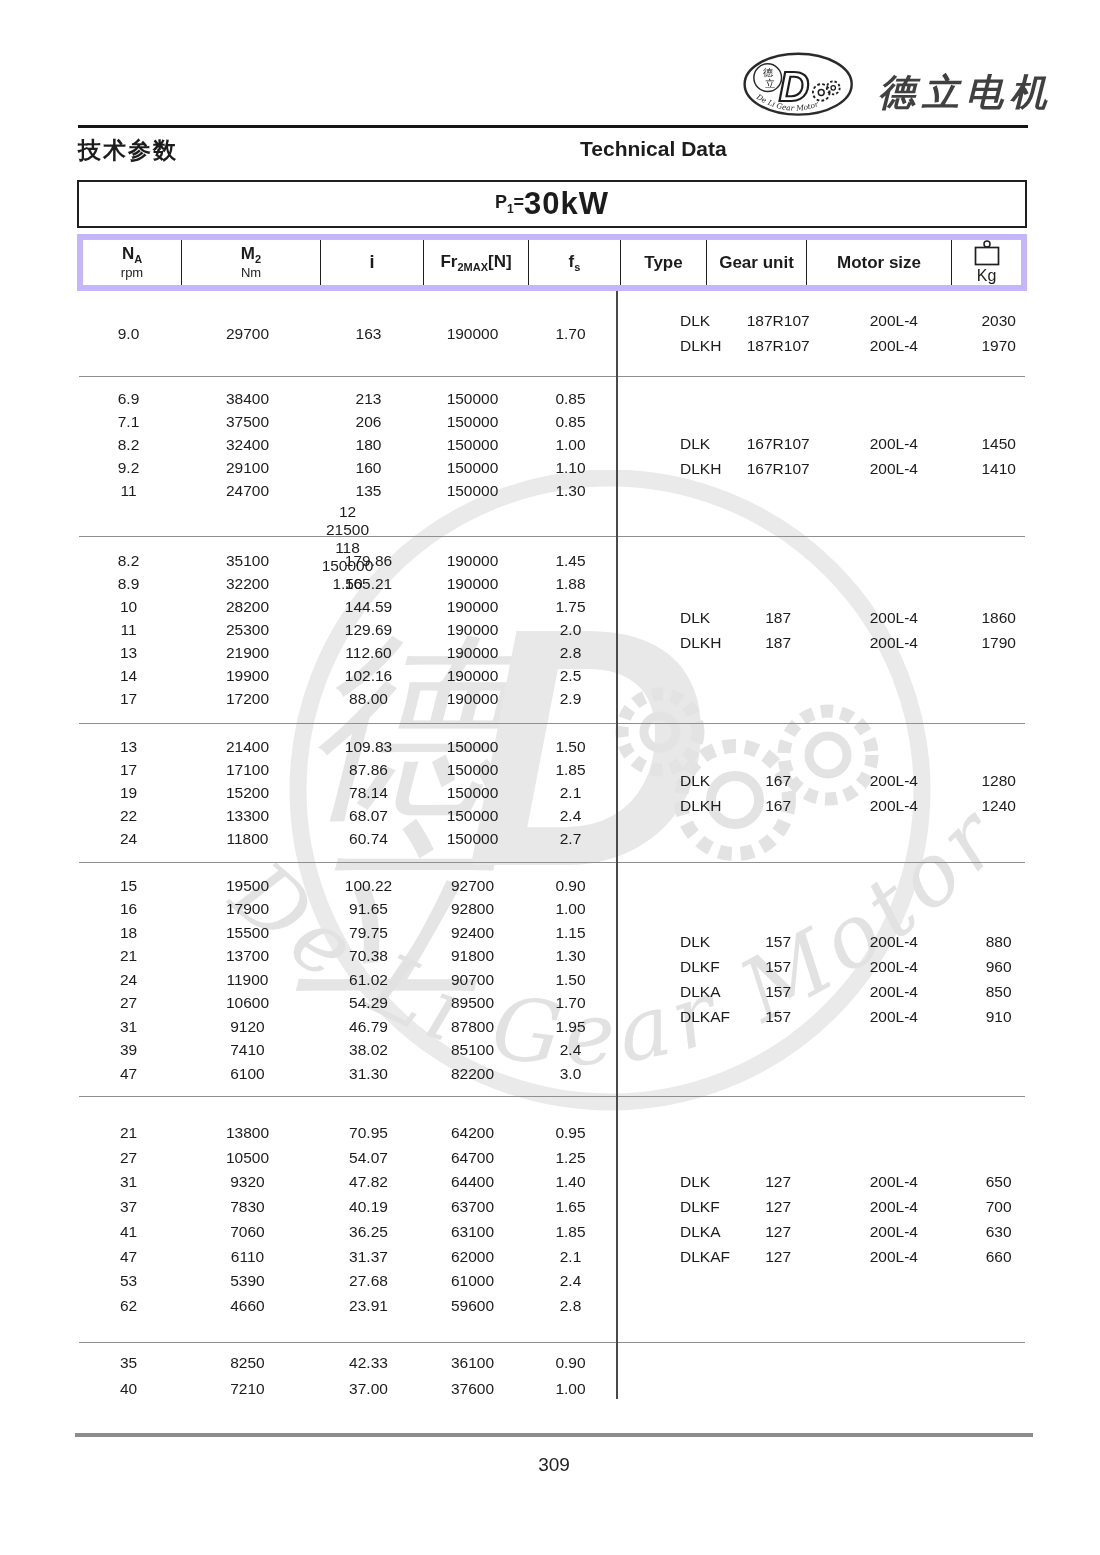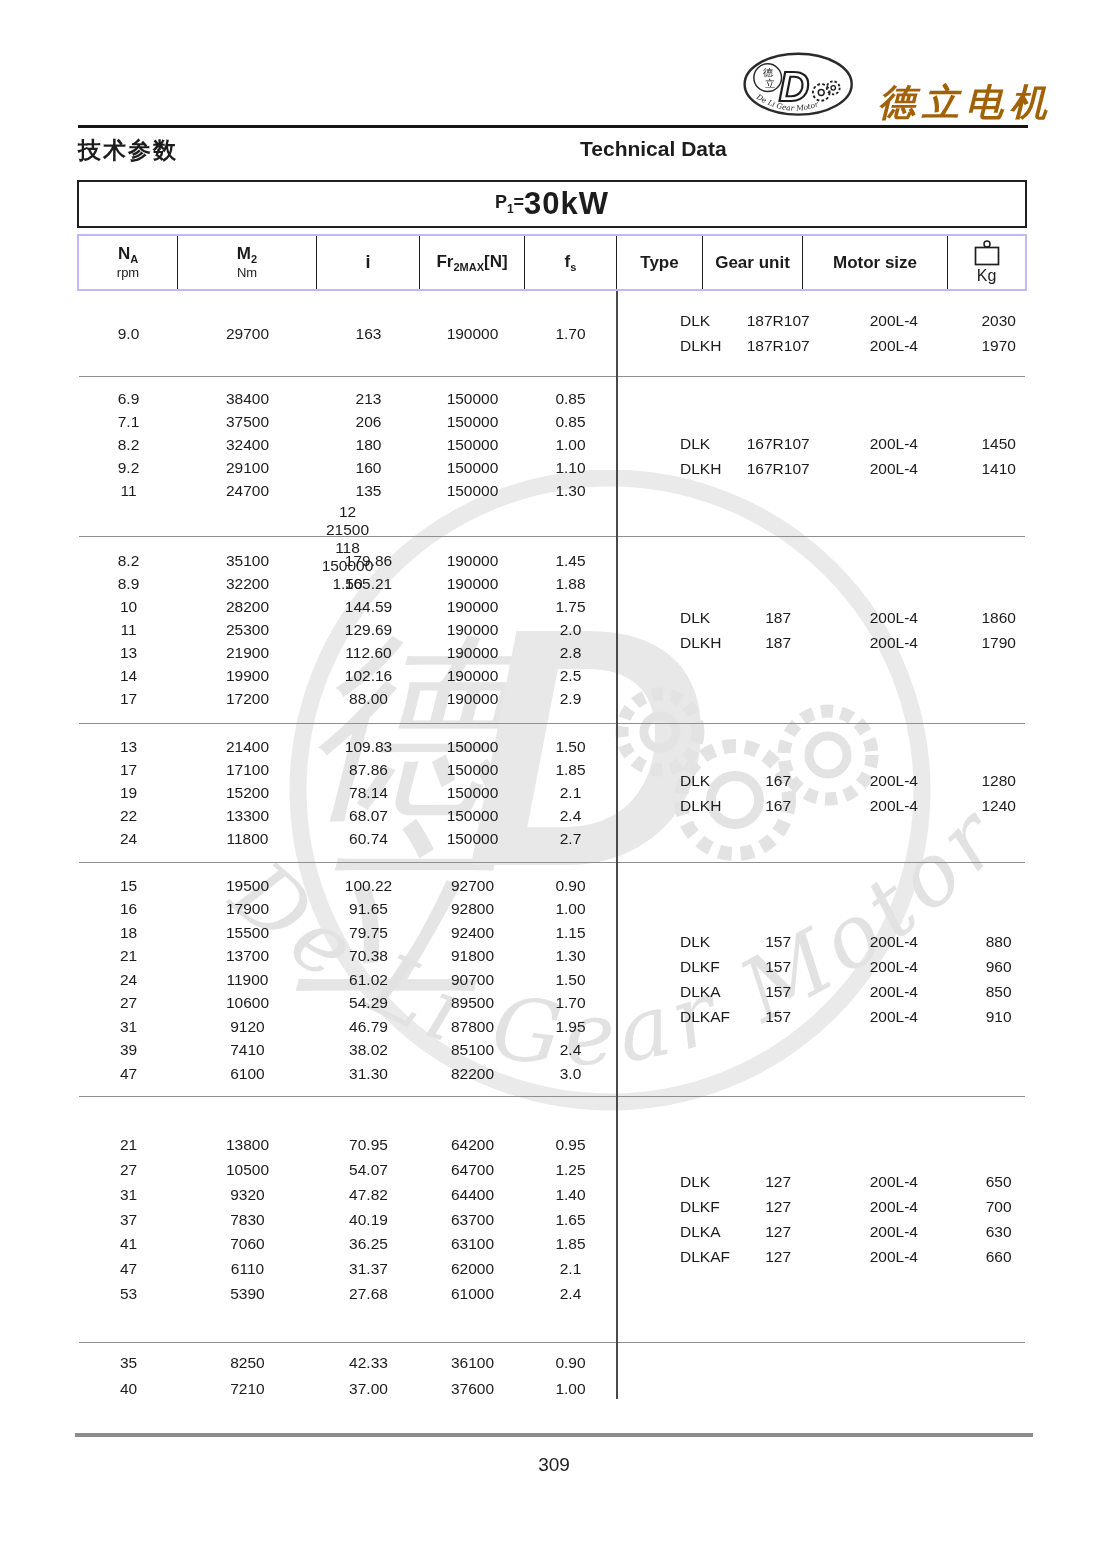--- a/index.html
+++ b/index.html
@@ -1,35 +1,35 @@
 <!DOCTYPE html>
 <html><head>
 <meta charset="utf-8">
 <style>
   html,body{margin:0;padding:0;background:#fff;}
   .page{position:relative;width:1100px;height:1555px;background:#ffffff;overflow:hidden;
         font-family:"Liberation Sans",sans-serif;color:#1c1c1c;}
   
   .brand{position:relative;height:125px;}
   .logo-mark{position:absolute;left:738px;top:50px;width:124px;height:72px;}
-  .logo-cn{position:absolute;left:878px;top:78px;width:158px;font-family:"DejaVu Serif",serif;
-           font-style:italic;font-weight:700;font-size:37px;letter-spacing:7px;color:#a16207;white-space:nowrap;}
+  .logo-cn{position:absolute;left:878px;top:68px;width:158px;font-family:"DejaVu Serif",serif;
+           font-style:italic;font-weight:700;font-size:37px;letter-spacing:7px;color:#404040;white-space:nowrap;}
   .top-rule{height:3px;background:#151515;margin:0 72px 0 78px;}
   
   .title-row{position:relative;height:47px;}
   .title-cn{position:absolute;left:78px;top:7px;font-size:23px;font-weight:700;letter-spacing:2px;}
   .title-en{position:absolute;left:580px;top:9px;font-size:21px;font-weight:700;}
   
   .power-box{margin:5px 73px 6px 77px;height:44px;border:2px solid #1f1f1f;
              display:flex;align-items:center;justify-content:center;}
   .power-small{font-size:18px;font-weight:700;}
   .power-small sub{font-size:12px;font-weight:700;}
   .power-big{font-size:31px;font-weight:700;letter-spacing:1px;}
   
-  .thead{margin:0 73px 0 77px;height:57px;border:2px solid #c4b5fd;display:flex;box-sizing:border-box;}
+  .thead{margin:0 73px 0 77px;height:57px;border:6px solid #c4b5fd;display:flex;box-sizing:border-box;}
   .hcell{box-sizing:border-box;border-right:1.5px solid #1f1f1f;display:flex;flex-direction:column;
          align-items:center;justify-content:center;line-height:1.12;}
   .hcell:last-child{border-right:none;flex:1;}
   .h-main{font-size:17px;font-weight:700;}
   .h-main sub{font-size:11px;font-weight:700;}
   .h-sub2{font-size:10px;font-weight:700;}
   .h-unit{font-size:13px;font-weight:400;}
   .w-na{width:99px}.w-m2{width:139px}.w-i{width:103px}.w-fr{width:105px}.w-fs{width:92px}
   .w-type{width:86px}.w-gear{width:100px}.w-motor{width:145px}
   .kg-icon{display:block;margin-bottom:1px;}
@@ -490,20 +490,27 @@
               <span class="c3">62000</span>
               <span class="c4">2.1</span>
             </div>
             <div class="drow" style="height: 24.7px;">
               <span class="c0">53</span>
               <span class="c1">5390</span>
               <span class="c2">27.68</span>
               <span class="c3">61000</span>
               <span class="c4">2.4</span>
             </div>
+            <div class="drow" style="height: 24.7px;">
+              <span class="c0">62</span>
+              <span class="c1">4660</span>
+              <span class="c2">23.91</span>
+              <span class="c3">59600</span>
+              <span class="c4">2.8</span>
+            </div>
           </div>
           <div class="g-right">
             <div class="trow">
               <span class="t0">DLK</span>
               <span class="t1">127</span>
               <span class="t2">200L-4</span>
               <span class="t3">650</span>
             </div>
             <div class="trow">
               <span class="t0">DLKF</span>

